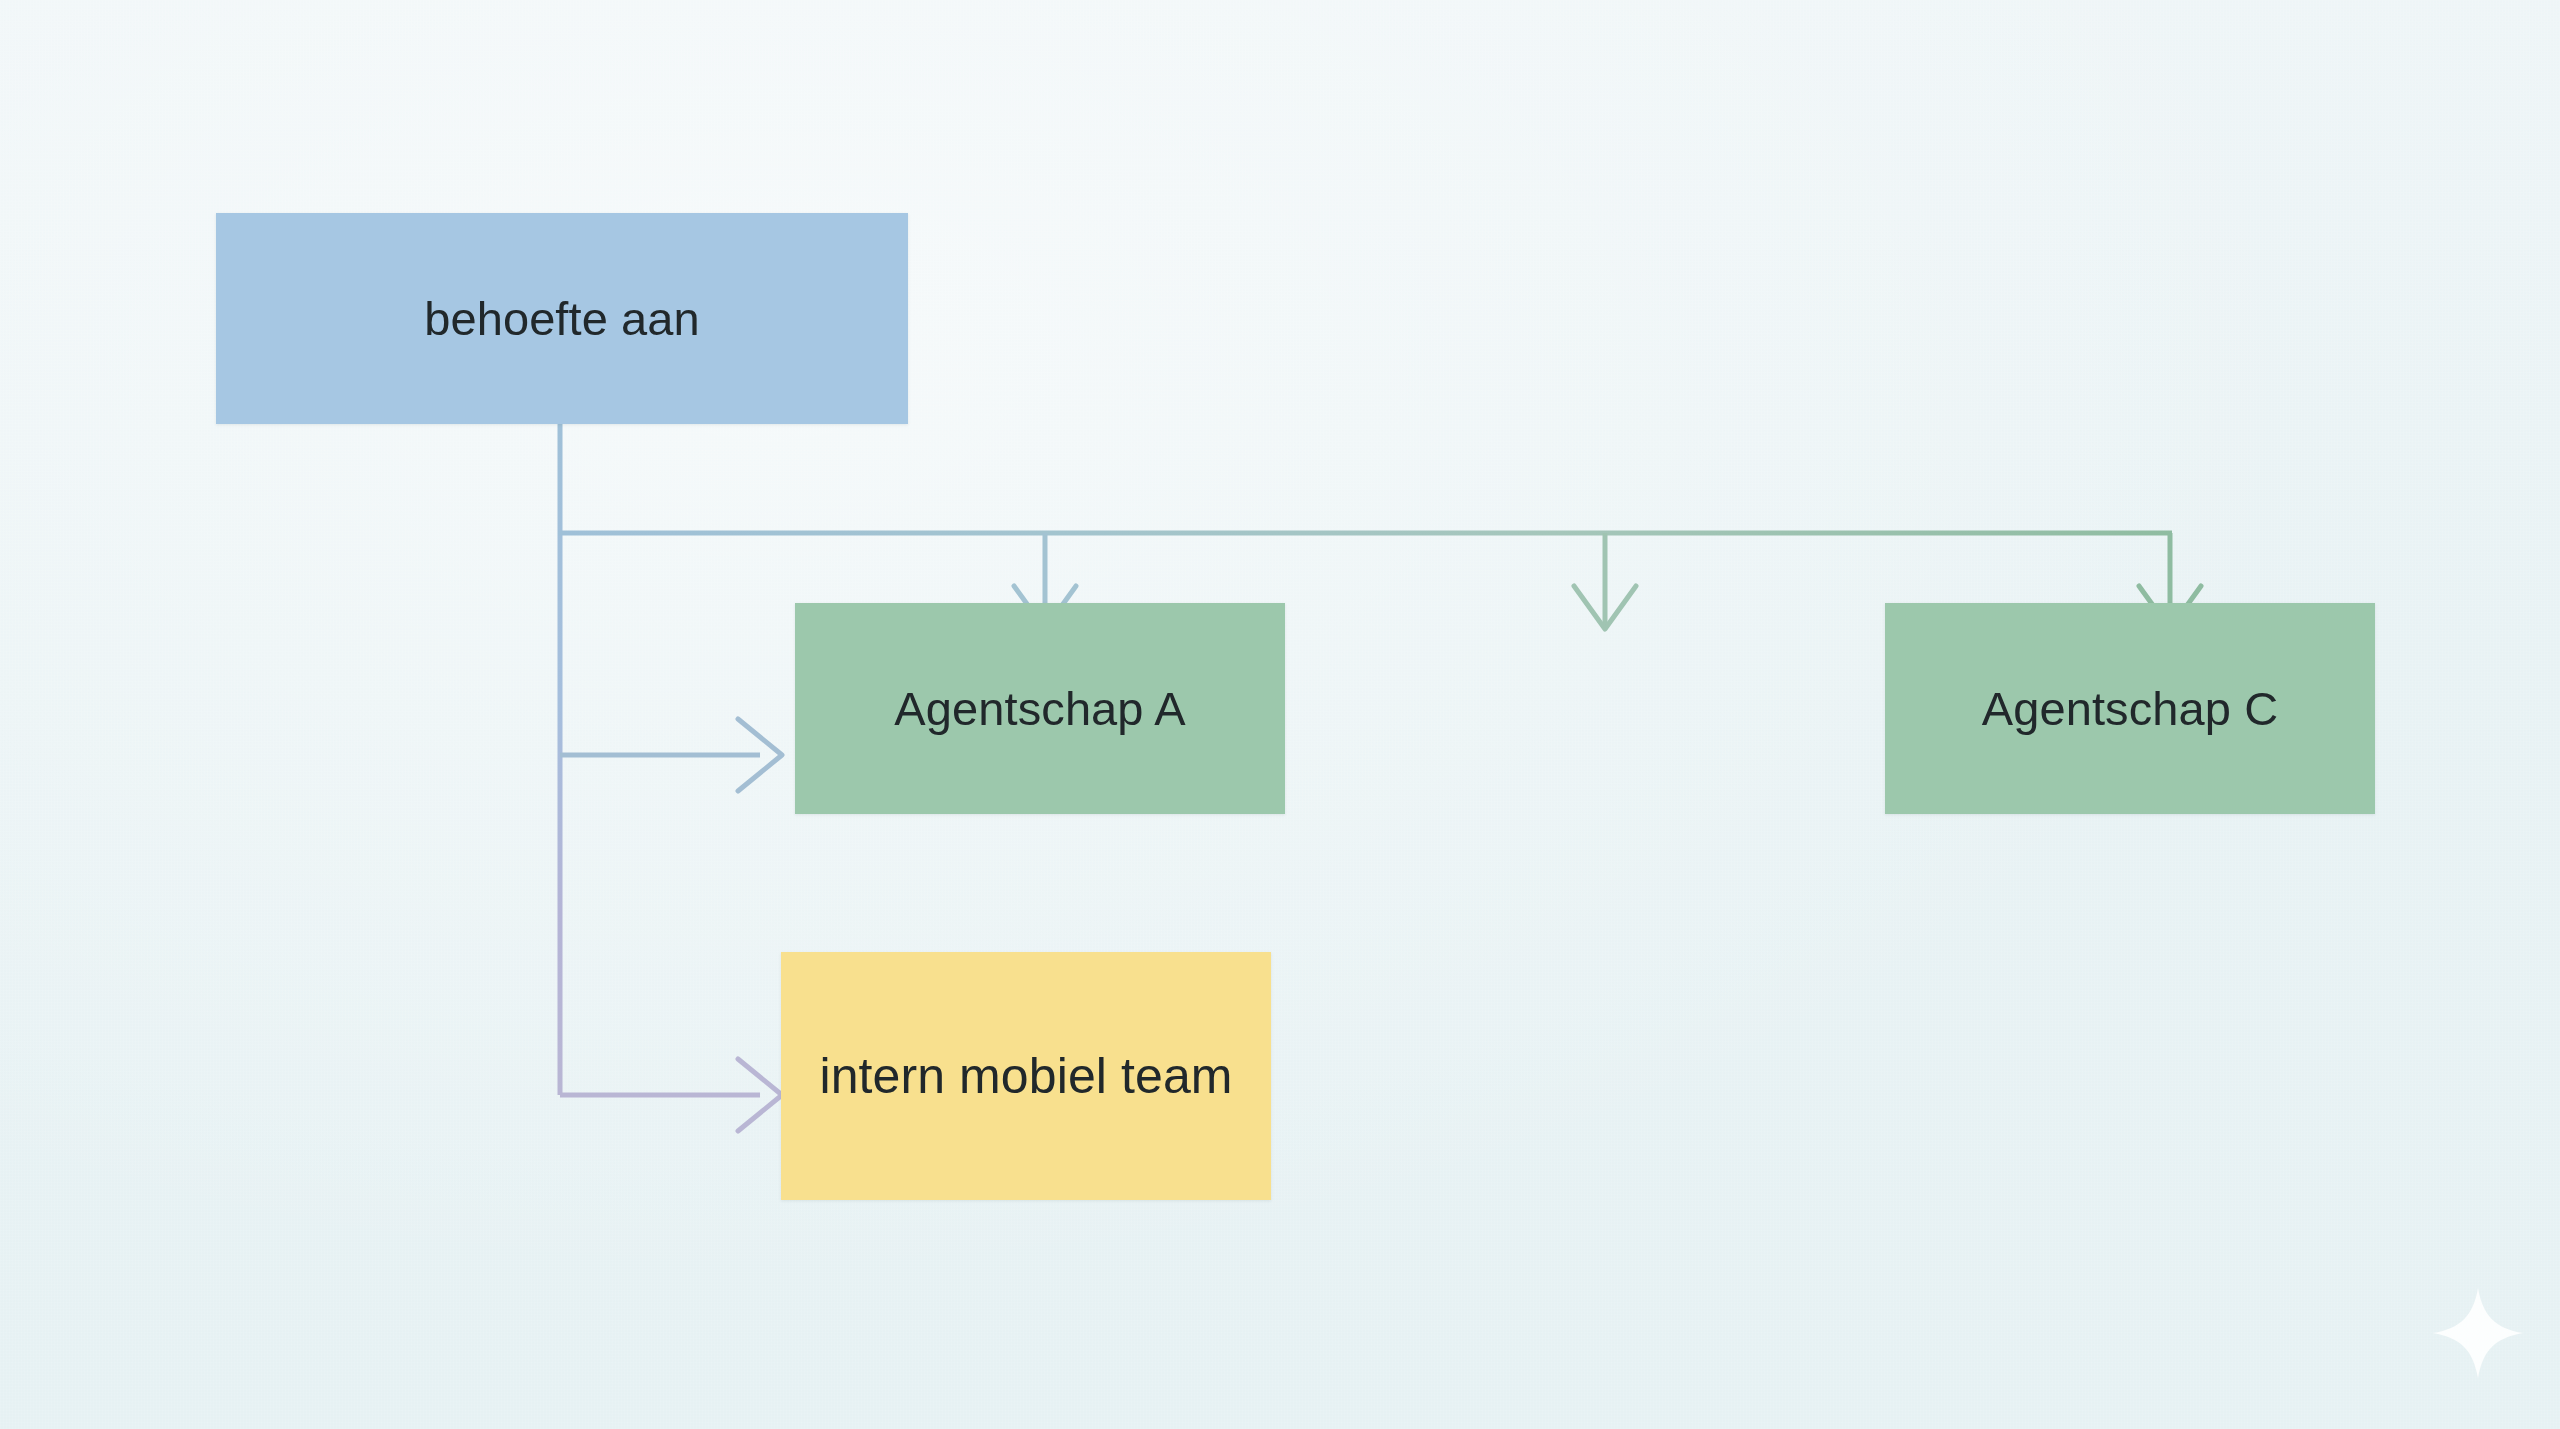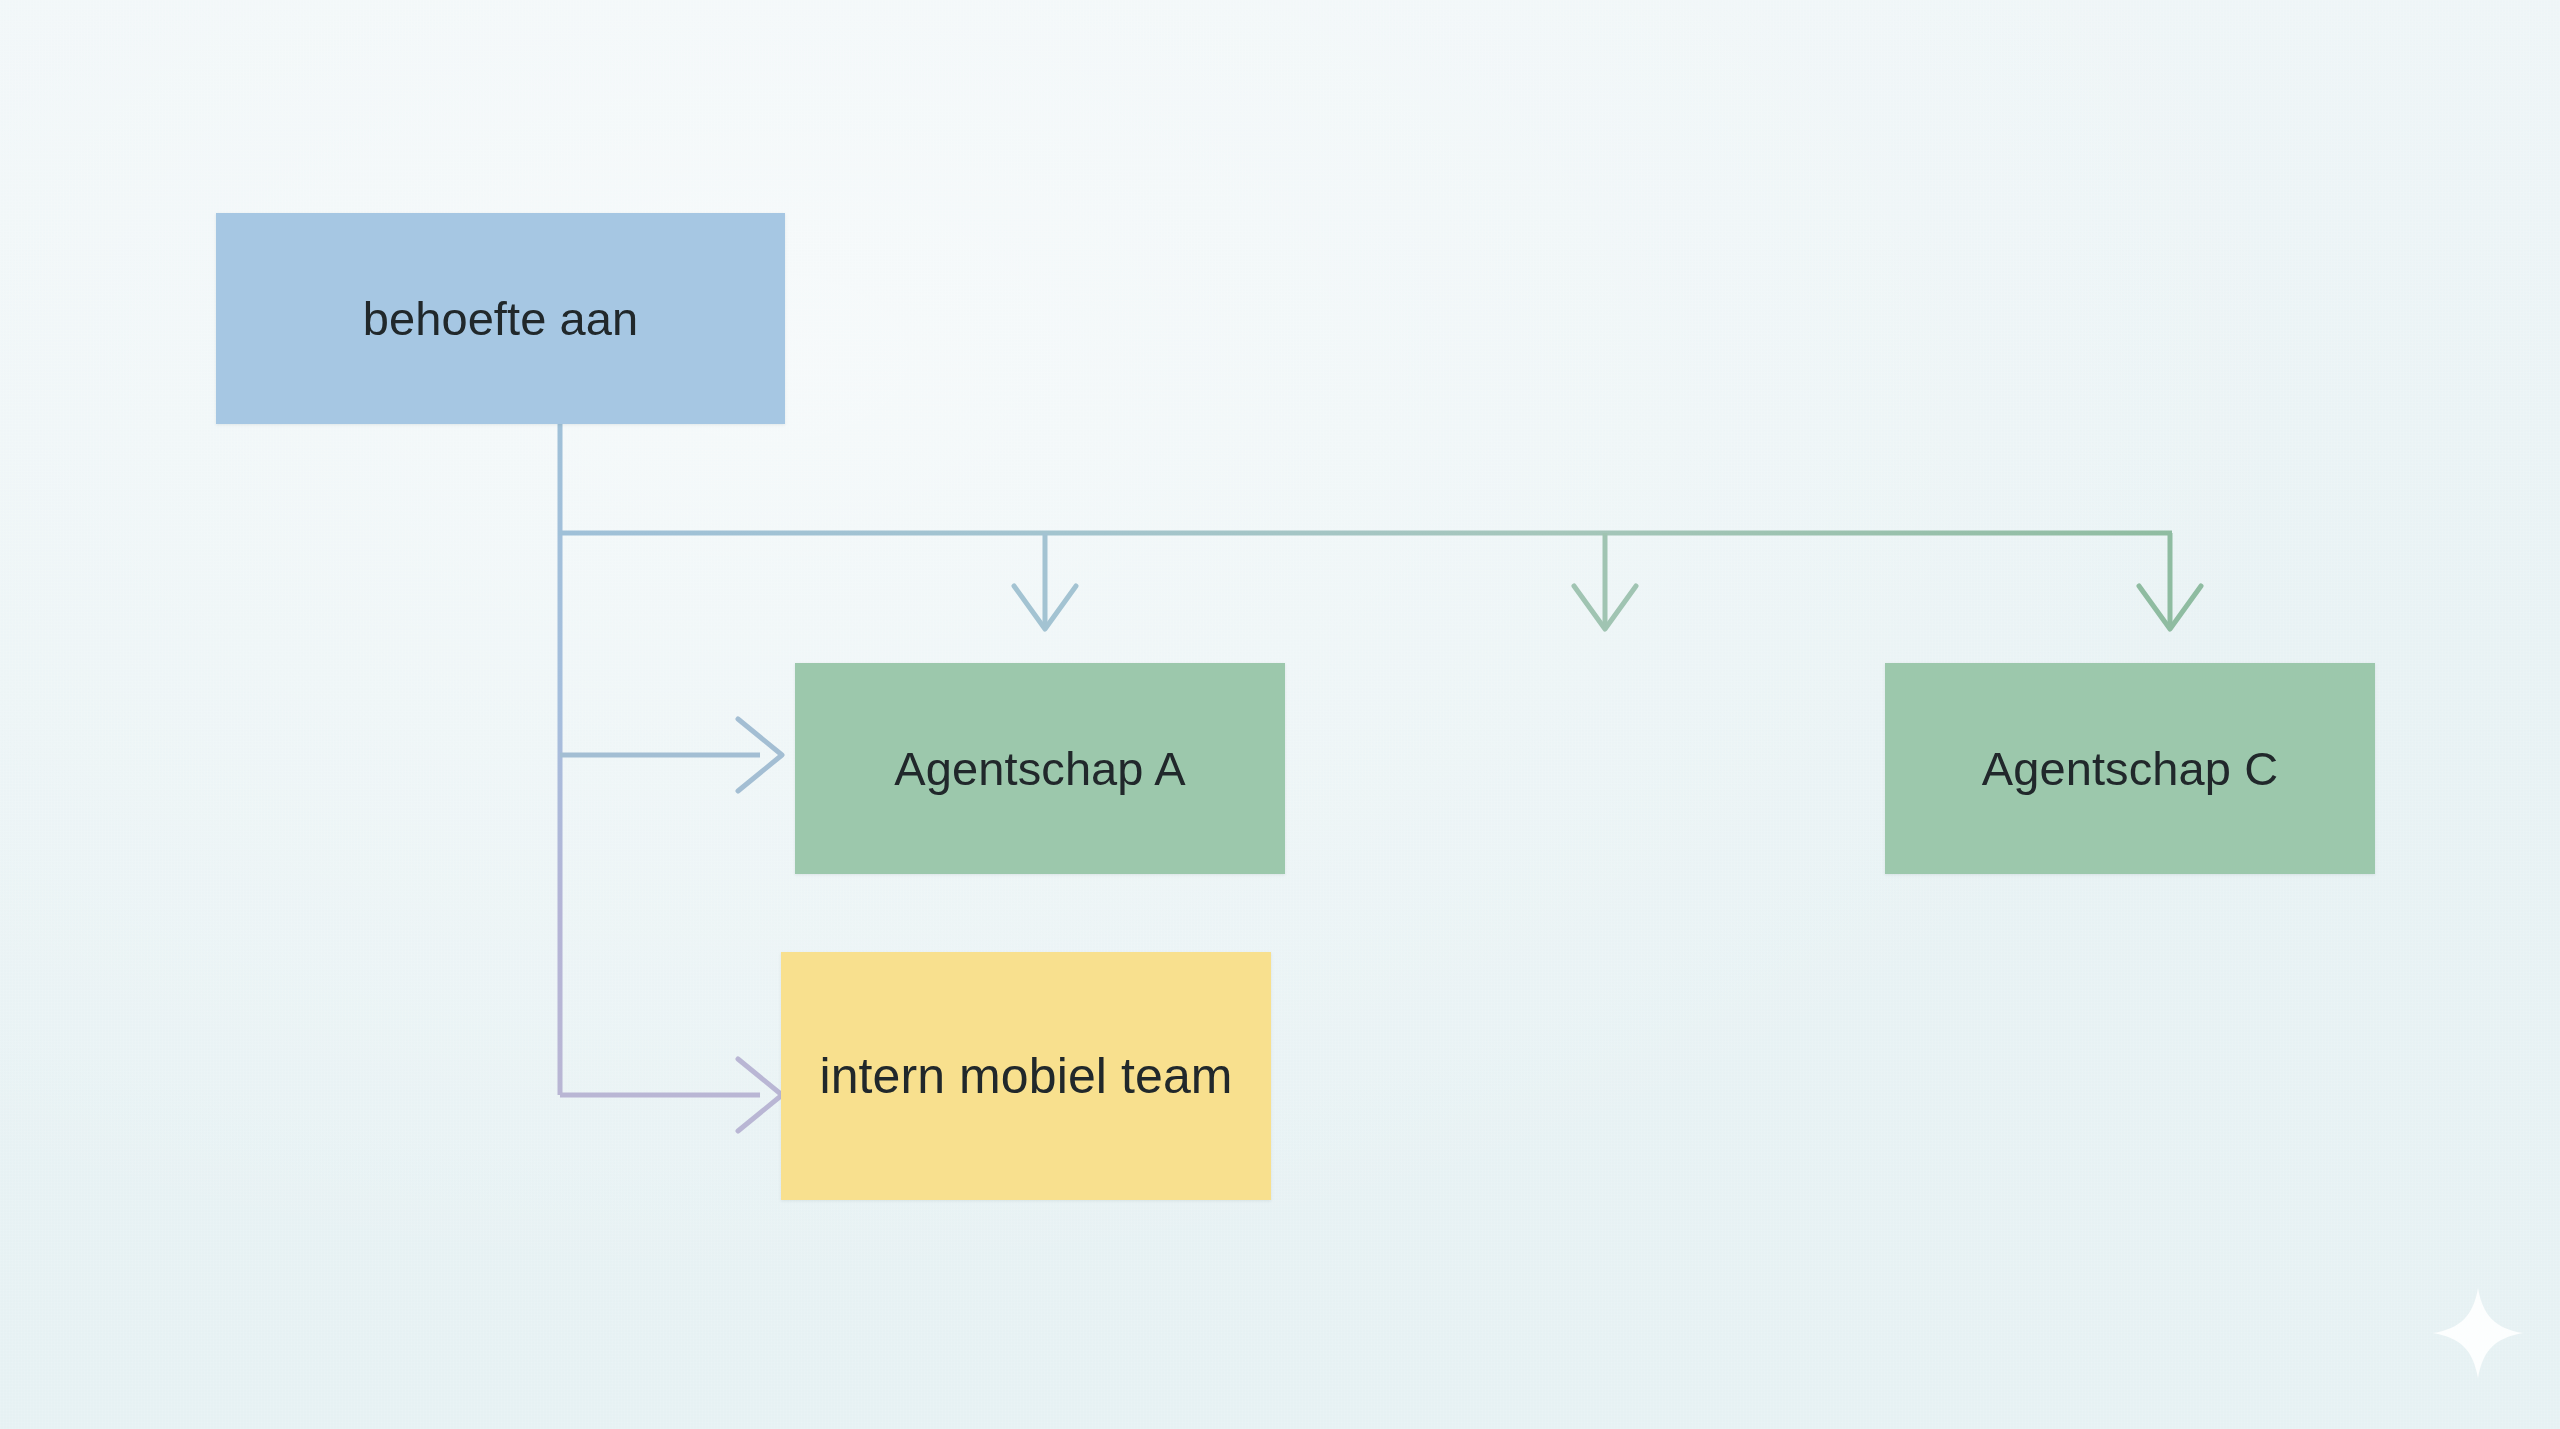--- a/index.html
+++ b/index.html
@@ -54,29 +54,29 @@
     box-sizing: border-box;
     color: #21282b;
     line-height: 1.22;
     letter-spacing: 0.1px;
     font-weight: 400;
     box-shadow: 0 1px 3px rgba(60,80,90,0.10);
   }
 
   .node-root {
     left: 216px; top: 213px;
-    width: 569px; height: 211px;
+    width: 692px; height: 211px;
     background: #a6c7e3;
     font-size: 47px;
     padding: 4px 26px;
   }
   .node-root .label { display: block; }
 
   .node-agency {
-    top: 663px;
+    top: 603px;
     height: 211px;
     background: #9cc8ac;
     font-size: 47px;
     padding: 0 22px;
   }
   #agency-0 { left: 795px;  width: 490px; }
   #agency-1 { left: 1340px; width: 486px; }
   #agency-2 { left: 1885px; width: 490px; }
 
   .node-team {

